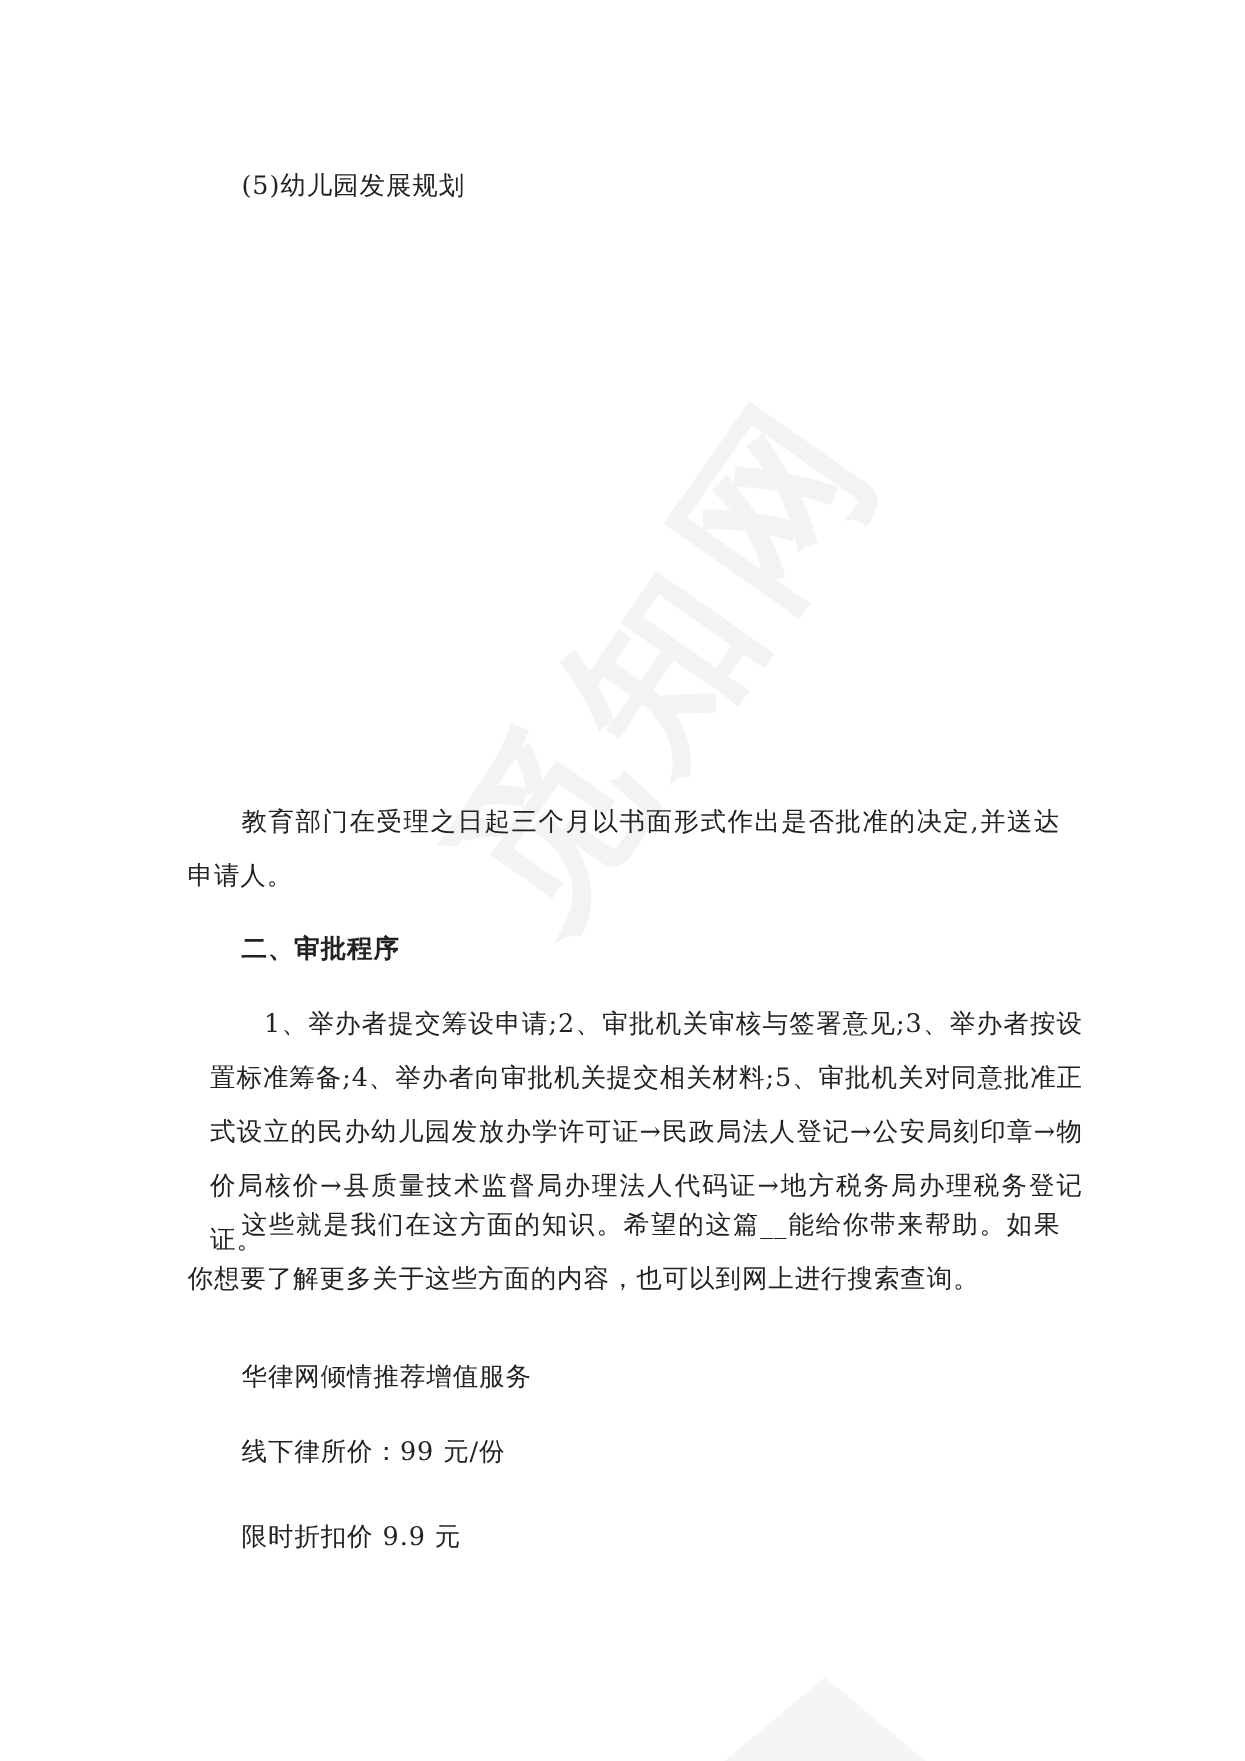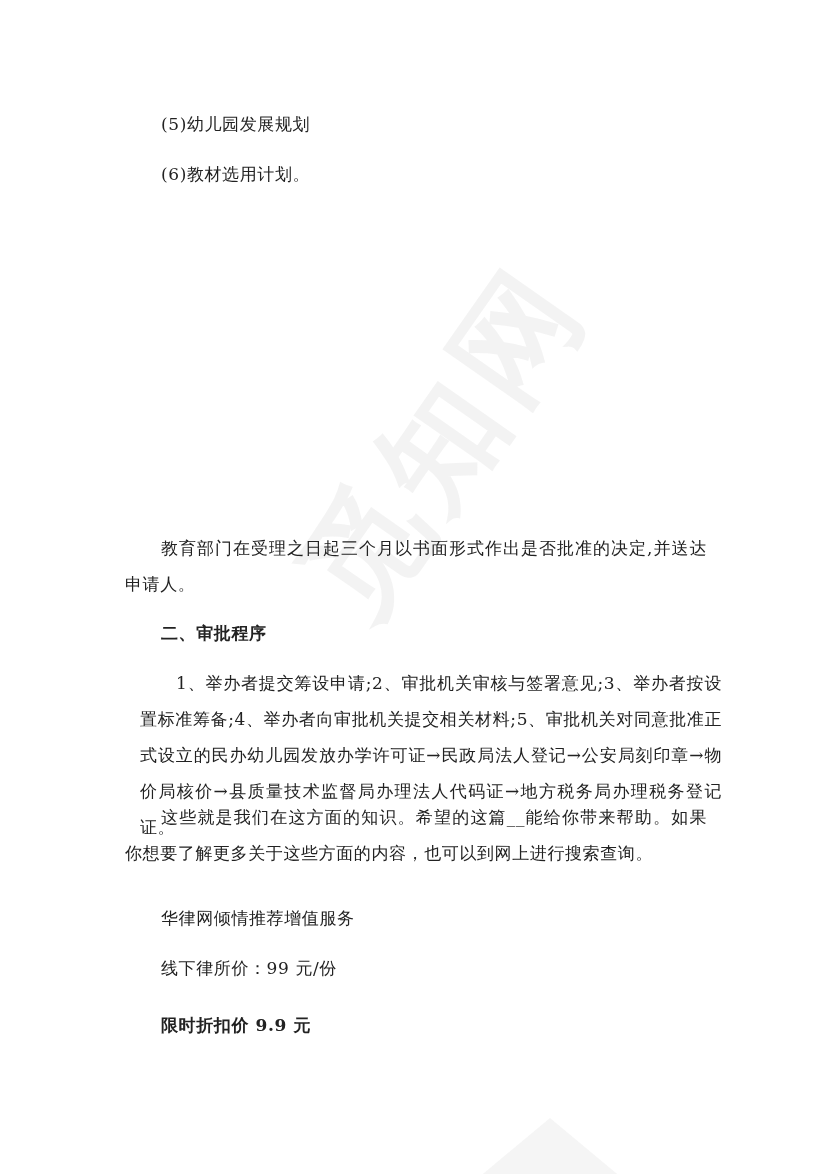--- a/index.html
+++ b/index.html
@@ -20,21 +20,20 @@
   .heading { font-family: "DejaVu Sans", "Liberation Sans", sans-serif; font-weight: bold; }
 </style>
 </head>
 <body>
 
 <div class="page">
   <div class="watermark wm1">觅知网</div>
   <div class="wm-tri"></div>
 
   <p class="p single" style="top:106px;">(5)幼儿园发展规划</p>
-  <p class="p single" style="top:156px;">(6)教材选用计划。</p>
   <p class="p single heading" style="top:615px;">二、审批程序</p>
   <p class="p indent" style="top:530px;">教育部门在受理之日起三个月以书面形式作出是否批准的决定,并送达申请人。</p>
   <p class="p indent" style="top:665px;margin-left:15px;">1、举办者提交筹设申请;2、审批机关审核与签署意见;3、举办者按设置标准筹备;4、举办者向审批机关提交相关材料;5、审批机关对同意批准正式设立的民办幼儿园发放办学许可证→民政局法人登记→公安局刻印章→物价局核价→县质量技术监督局办理法人代码证→地方税务局办理税务登记证。</p>
   <p class="p indent" style="top:799px;">这些就是我们在这方面的知识。希望的这篇__能给你带来帮助。如果你想要了解更多关于这些方面的内容，也可以到网上进行搜索查询。</p>
   <p class="p single" style="top:900px;">华律网倾情推荐增值服务</p>
   <p class="p single" style="top:950px;">线下律所价：99 元/份</p>
-  <p class="p single" style="top:1007px;font-weight:bold;">限时折扣价 9.9 元</p>
+  <p class="p single" style="top:1007px;">限时折扣价 9.9 元</p>
 </div>
 
 </body></html>

